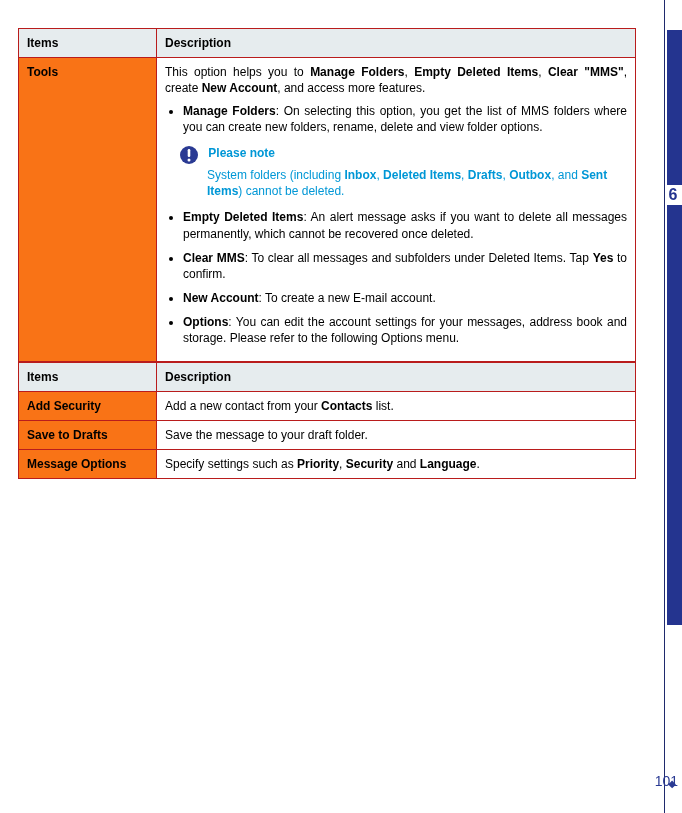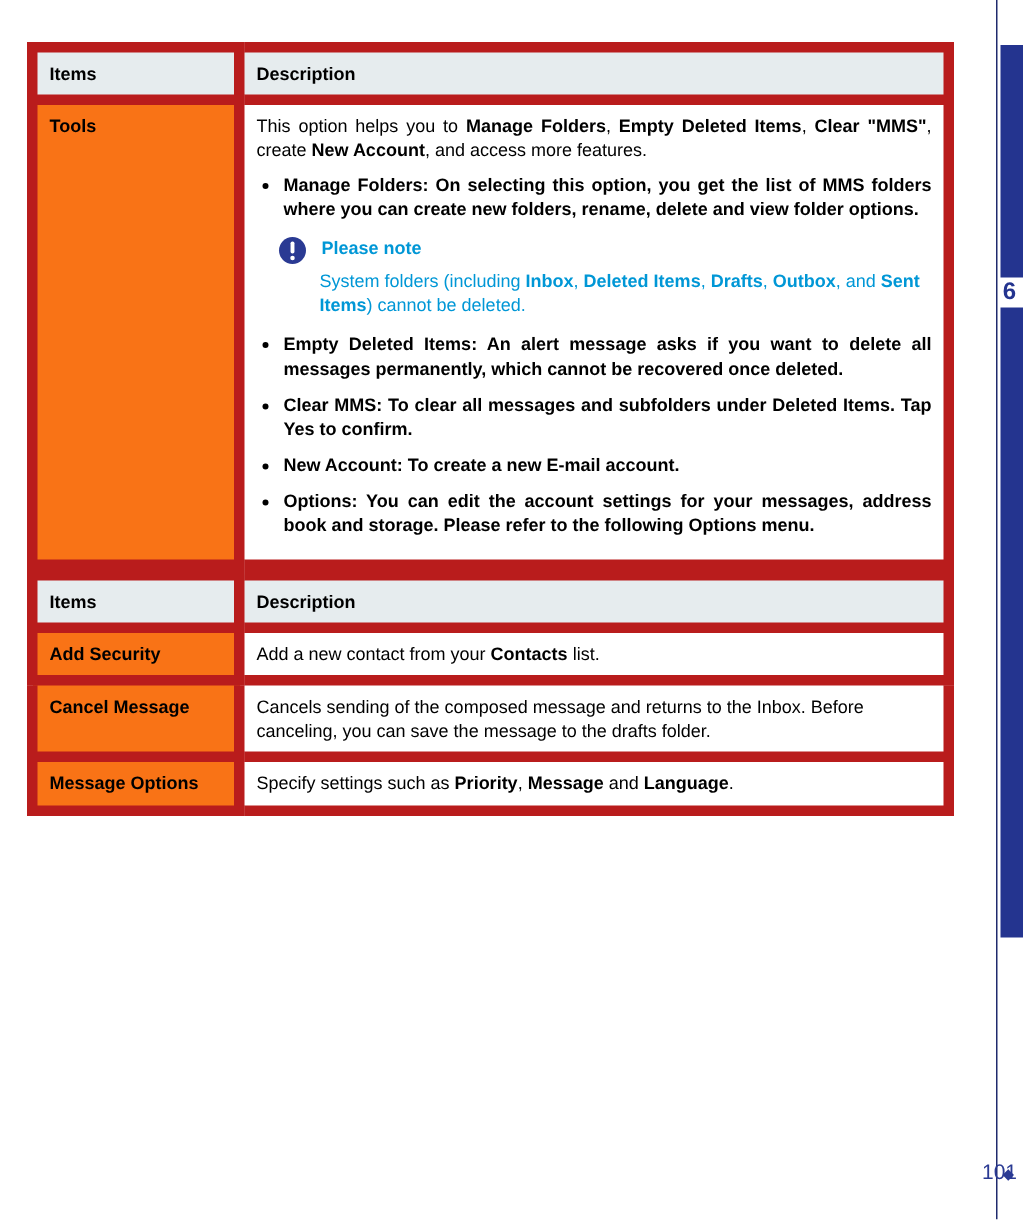--- a/index.html
+++ b/index.html
@@ -18,21 +18,21 @@
     padding: 28px 46px 20px 18px;
     height: 100%;
     position: relative;
   }
   table.grid {
     width: 100%;
     border-collapse: collapse;
     table-layout: fixed;
   }
   table.grid th, table.grid td {
-    border: 7px solid #b91c1c;
+    border: 1px solid #b91c1c;
     padding: 6px 8px;
     vertical-align: top;
     text-align: left;
     font-size: 12px;
     line-height: 1.35;
   }
   table.grid th {
     background: #e6ecee;
     font-weight: bold;
   }
@@ -42,21 +42,20 @@
     background:#f97316;
     vertical-align: middle;
   }
   ul.bullets {
     margin: 6px 0 0 0;
     padding-left: 18px;
   }
   ul.bullets li {
     margin-bottom: 8px;
     text-align: justify;
-    font-weight: bold;
   }
   .note-block {
     margin: 10px 0 10px 14px;
   }
   .note-icon {
     display:inline-block;
     vertical-align: top;
     margin-right:6px;
   }
   .note-icon svg { display:block; }
@@ -194,27 +193,27 @@
       <th>Items</th>
       <th>Description</th>
     </tr>
     <tr>
       <td class="row-label">Add Security</td>
       <td>
         <span>Add a new contact from your </span><b>Contacts</b><span> list.</span>
       </td>
     </tr>
     <tr>
-      <td class="row-label">Cancel Message</td>
-      <td>Cancels sending of the composed message and returns to the Inbox. Before canceling, you can save the message to the drafts folder.</td>
+      <td class="row-label">Save to Drafts</td>
+      <td>Save the message to your draft folder.</td>
     </tr>
     <tr>
       <td class="row-label">Message Options</td>
       <td>
-        <span>Specify settings such as </span><b>Priority</b><span>, </span><b>Message</b><span> and </span><b>Language</b><span>.</span>
+        <span>Specify settings such as </span><b>Priority</b><span>, </span><b>Security</b><span> and </span><b>Language</b><span>.</span>
       </td>
     </tr>
   </tbody>
     </table>
 
 </div>
 
 <div class="side-bar">
   <div class="side-line-left"></div>
   <div class="side-segment top"></div>

